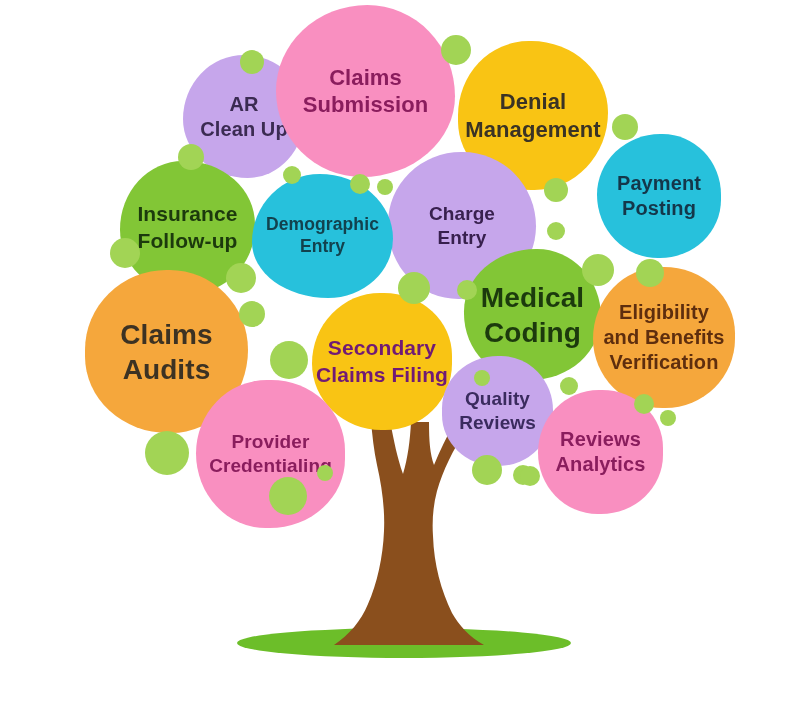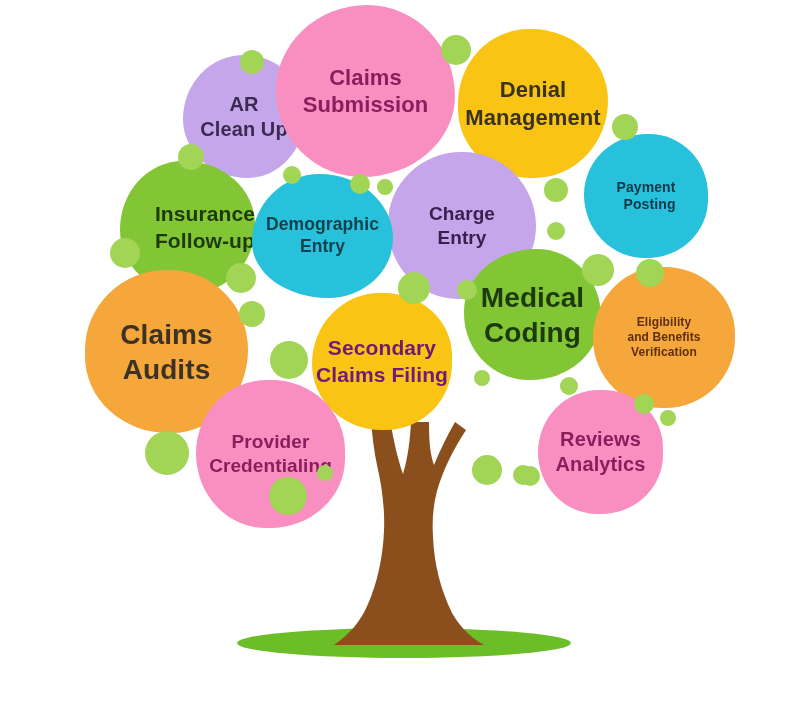--- a/index.html
+++ b/index.html
@@ -22,27 +22,27 @@
     letter-spacing:0.1px;
   }
   .leaf{
     position:absolute;
     z-index:3;
     border-radius:50%;
   }
   
   .b-ar-clean-up{left:183px;top:55px;width:122px;height:123px;font-size:20px;border-radius:50% 50% 47% 53%/52% 48% 52% 48%;}
   .b-claims-submission{left:276px;top:5px;width:179px;height:172px;font-size:22px;border-radius:51% 49% 52% 48%/50% 53% 47% 50%;}
-  .b-denial-management{left:458px;top:29px;width:150px;height:149px;font-size:22px;border-radius:48% 52% 50% 50%/51% 49% 53% 47%;}
-  .b-payment-posting{left:584px;top:134px;width:124px;height:124px;font-size:14px;border-radius:52% 48% 50% 50%/50% 50% 48% 52%;text-align:right;}
-  .b-insurance-follow-up{left:120px;top:161px;width:135px;height:133px;font-size:21px;border-radius:47% 53% 50% 50%/52% 48% 51% 49%;justify-content:flex-end;}
+  .b-denial-management{left:458px;top:41px;width:150px;height:149px;font-size:22px;border-radius:48% 52% 50% 50%/51% 49% 53% 47%;}
+  .b-payment-posting{left:597px;top:134px;width:124px;height:124px;font-size:20px;border-radius:52% 48% 50% 50%/50% 50% 48% 52%;}
+  .b-insurance-follow-up{left:120px;top:161px;width:135px;height:133px;font-size:21px;border-radius:47% 53% 50% 50%/52% 48% 51% 49%;}
   .b-charge-entry{left:388px;top:152px;width:148px;height:147px;font-size:19px;border-radius:50% 50% 52% 48%/49% 51% 50% 50%;}
   .b-demographic-entry{left:252px;top:174px;width:141px;height:124px;font-size:17.5px;border-radius:48% 52% 46% 54%/55% 52% 48% 45%;}
   .b-medical-coding{left:464px;top:249px;width:137px;height:131px;font-size:28px;border-radius:53% 47% 52% 48%/48% 52% 49% 51%;}
-  .b-eligibility-and-benefits-verification{left:593px;top:267px;width:142px;height:141px;font-size:12px;border-radius:49% 51% 50% 50%/52% 48% 50% 50%;}
+  .b-eligibility-and-benefits-verification{left:593px;top:267px;width:142px;height:141px;font-size:20px;border-radius:49% 51% 50% 50%/52% 48% 50% 50%;}
   .b-claims-audits{left:85px;top:270px;width:163px;height:163px;font-size:28px;border-radius:51% 49% 48% 52%/50% 50% 52% 48%;}
   .b-secondary-claims-filing{left:312px;top:293px;width:140px;height:137px;font-size:21px;border-radius:50% 50% 49% 51%/53% 47% 50% 50%;}
   .b-provider-credentialing{left:196px;top:380px;width:149px;height:148px;font-size:19px;border-radius:49% 51% 52% 48%/51% 49% 48% 52%;}
   .b-quality-reviews{left:442px;top:356px;width:111px;height:110px;font-size:19px;border-radius:52% 48% 50% 50%/49% 51% 52% 48%;}
   .b-business-analytics{left:538px;top:390px;width:125px;height:124px;font-size:20px;border-radius:50% 50% 51% 49%/52% 48% 49% 51%;}
 </style>
 </head>
 <body>
 
 <div class="canvas">
@@ -110,20 +110,24 @@
 Audits</span>
   </div>
   <div class="bubble b-secondary-claims-filing" style="background: rgb(249, 196, 20); color: #701a75;">
     <span>Secondary
 Claims Filing</span>
   </div>
   <div class="bubble b-provider-credentialing" style="background: rgb(249, 143, 192); color: rgb(138, 29, 93);">
     <span>Provider
 Credentialing</span>
   </div>
+  <div class="bubble b-quality-reviews" style="background: rgb(198, 166, 235); color: rgb(58, 43, 94);">
+    <span>Quality
+Reviews</span>
+  </div>
   <div class="bubble b-business-analytics" style="background: rgb(249, 143, 192); color: rgb(138, 29, 93);">
     <span>Reviews
 Analytics</span>
   </div>
 
   <div>
       <div class="leaf" style="left: 240px; top: 50px; width: 24px; height: 24px; background: rgb(162, 212, 85);"></div>
       <div class="leaf" style="left: 178px; top: 144px; width: 26px; height: 26px; background: rgb(162, 212, 85);"></div>
       <div class="leaf" style="left: 110px; top: 238px; width: 30px; height: 30px; background: rgb(162, 212, 85);"></div>
       <div class="leaf" style="left: 283px; top: 166px; width: 18px; height: 18px; background: rgb(162, 212, 85);"></div>

